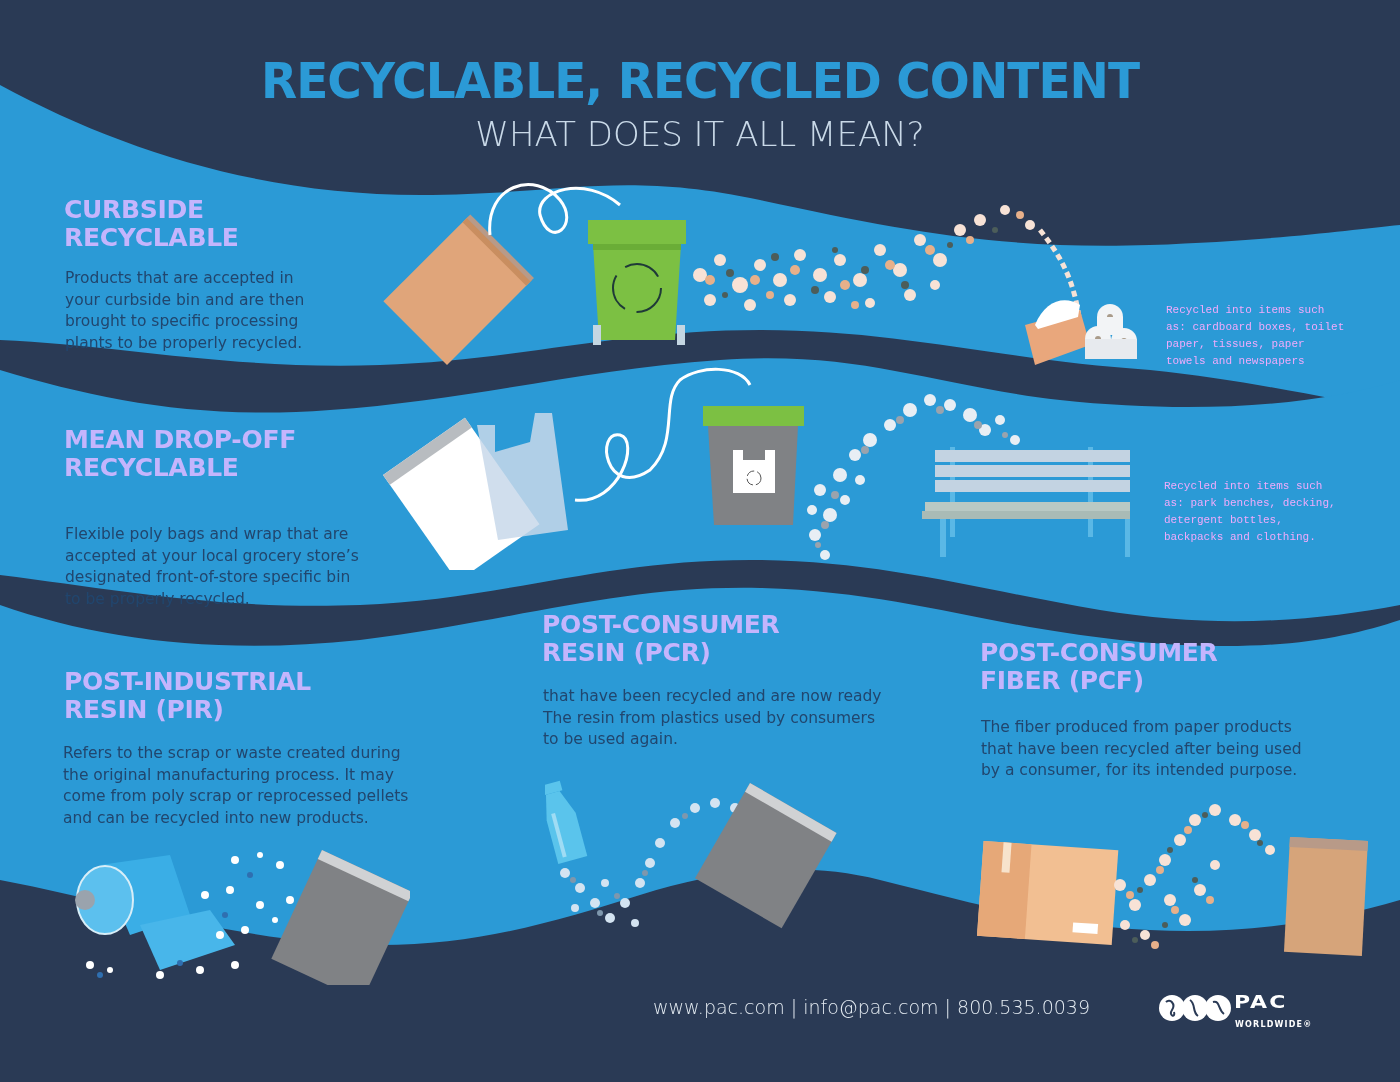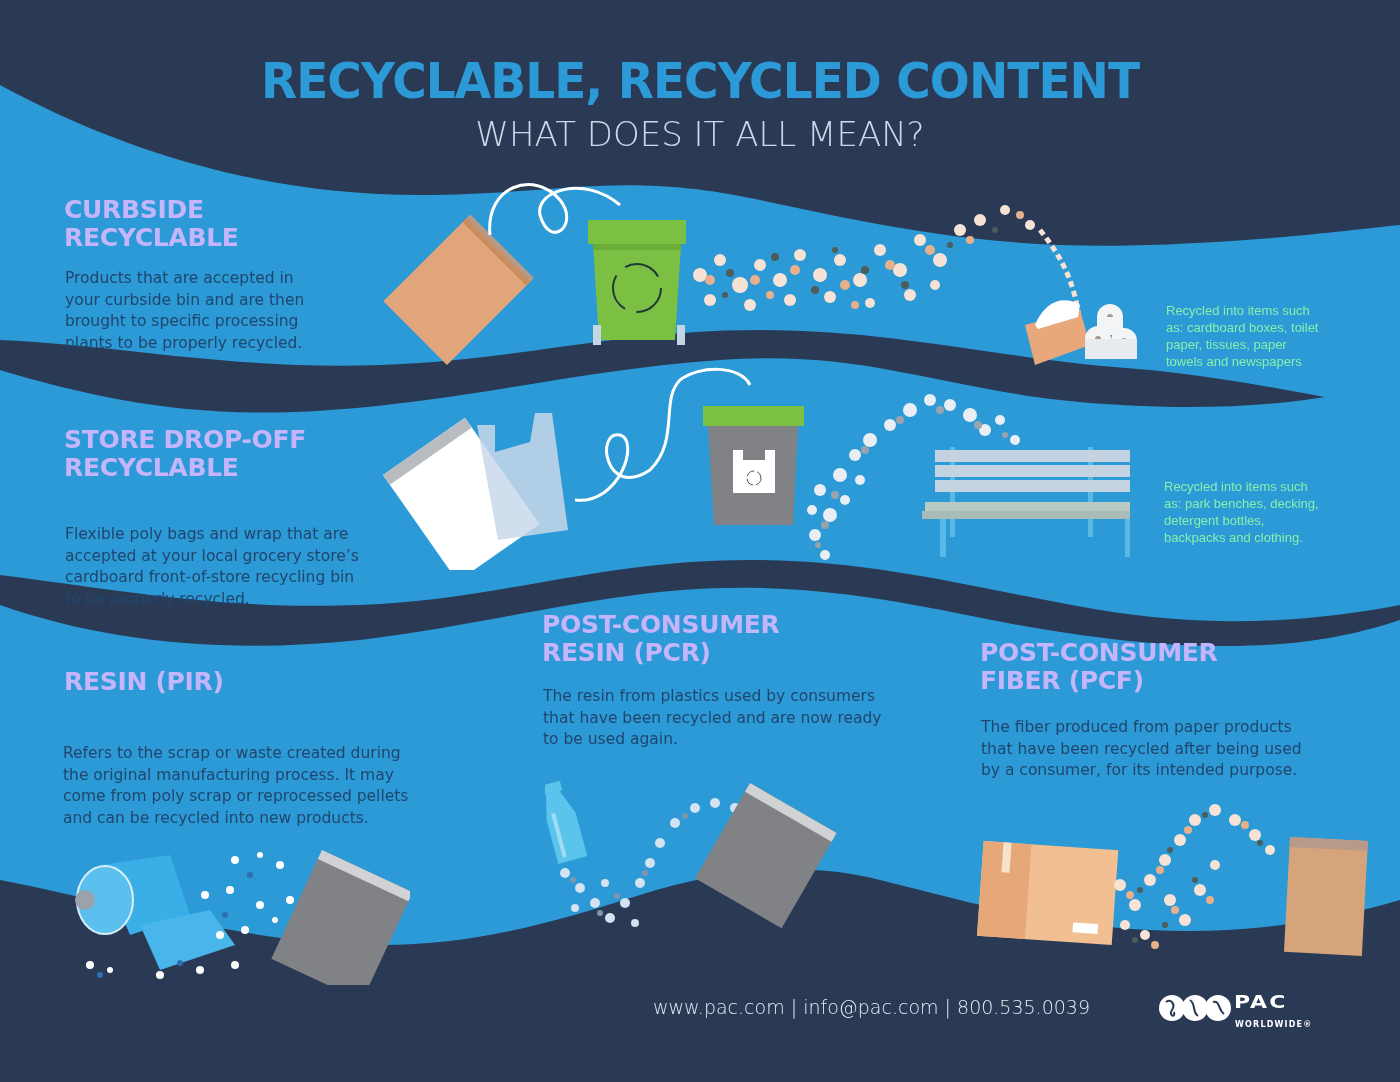--- a/index.html
+++ b/index.html
@@ -20,22 +20,22 @@
     .heading {
       position: absolute; color: #c4b5fd; font-family: "DejaVu Sans", sans-serif;
       font-weight: bold; font-size: 25px; line-height: 28px; letter-spacing: -0.3px;
     }
     .body-text {
       position: absolute; color: #21466e; font-family: "DejaVu Sans", sans-serif;
       font-size: 15.5px; line-height: 21.5px;
     }
     .body-text.justify { text-align: justify; }
     .note {
-      position: absolute; color: #86efac; font-family: Liberation Sans, sans-serif;
-      font-size: 13px; line-height: 17px;
+      position: absolute; color: #f0abfc; font-family: Liberation Mono, monospace;
+      font-size: 11px; line-height: 17px;
     }
     .footer {
       position: absolute; left: 653px; top: 996px; color: #e4ebf2;
       font-family: "DejaVu Sans", sans-serif; font-size: 19px; font-weight: 300;
     }
     .logo { position: absolute; left: 1158px; top: 988px; width: 190px; height: 40px; }
     .logo-text-main {
       position: absolute; left: 76px; top: 1px; color: #fff; font-family: "DejaVu Sans", sans-serif;
       font-weight: bold; font-size: 22px; letter-spacing: 2px; transform: scaleY(0.8);
     }
@@ -164,27 +164,27 @@
       <rect x="77" y="22" width="26" height="18" fill="#f2f4f6"></rect>
       <circle cx="78" cy="44" r="13"></circle>
         <circle cx="78" cy="44" r="3" fill="#a99b8a"></circle>
       <circle cx="104" cy="46" r="13"></circle>
         <circle cx="104" cy="46" r="3" fill="#a99b8a"></circle>
       <rect x="65" y="44" width="52" height="20" fill="#e7eaee"></rect>
     </g>
   </svg>
 
   <div class="heading" style="left:64px; top:426px;">
-    <div>STORE DROP-OFF</div>
+    <div>MEAN DROP-OFF</div>
     <div>RECYCLABLE</div>
   </div>
   <div class="body-text" style="left:65px; top:524px; width:320px;">
     <div>Flexible poly bags and wrap that are</div>
     <div>accepted at your local grocery store’s</div>
-    <div>cardboard front-of-store recycling bin</div>
+    <div>designated front-of-store specific bin</div>
     <div>to be properly recycled.</div>
   </div>
   <div class="note" style="left:1164px; top:478px; width:190px;">
     <div>Recycled into items such</div>
     <div>as: park benches, decking,</div>
     <div>detergent bottles,</div>
     <div>backpacks and clothing.</div>
   </div>
 
   <svg class="ill" style="left:380px; top:360px;" width="450" height="210">
@@ -243,20 +243,21 @@
     <rect x="35" y="5" width="200" height="12" fill="#c3d3e2"></rect>
     <rect x="35" y="20" width="200" height="12" fill="#c3d3e2"></rect>
     <rect x="35" y="35" width="200" height="12" fill="#c3d3e2"></rect>
     <rect x="25" y="57" width="222" height="9" fill="#b9c9c4"></rect>
     <rect x="22" y="66" width="226" height="8" fill="#a9bbb6"></rect>
     <rect x="40" y="74" width="6" height="38" fill="#5ab8e6"></rect>
     <rect x="225" y="74" width="6" height="38" fill="#5ab8e6"></rect>
   </svg>
 
   <div class="heading" style="left:64px; top:668px;">
+    <div>POST-INDUSTRIAL</div>
     <div>RESIN (PIR)</div>
   </div>
   <div class="body-text" style="left:63px; top:743px; width:370px;">
     <div>Refers to the scrap or waste created during</div>
     <div>the original manufacturing process. It may</div>
     <div>come from poly scrap or reprocessed pellets</div>
     <div>and can be recycled into new products.</div>
   </div>
 
   <svg class="ill" style="left:60px; top:835px;" width="350" height="150">
@@ -296,22 +297,22 @@
       <rect x="0" y="0" width="100" height="120" fill="#808285"></rect>
       <rect x="0" y="0" width="100" height="10" fill="#d0d2d4"></rect>
     </g>
   </svg>
 
   <div class="heading" style="left:542px; top:611px;">
     <div>POST-CONSUMER</div>
     <div>RESIN (PCR)</div>
   </div>
   <div class="body-text" style="left:543px; top:686px; width:360px;">
+    <div>that have been recycled and are now ready</div>
     <div>The resin from plastics used by consumers</div>
-    <div>that have been recycled and are now ready</div>
     <div>to be used again.</div>
   </div>
 
   <svg class="ill" style="left:545px; top:778px;" width="320" height="180">
     <g transform="rotate(-15 30 40)">
       <rect x="5" y="0" width="20" height="10" fill="#5ac4ec"></rect>
       <path d="M8,10 L22,10 L32,35 L32,80 L2,80 L2,35 Z" fill="#5ac4ec"></path>
       <rect x="8" y="30" width="4" height="45" fill="#9fdcf4"></rect>
     </g>
     <g fill="#d3e3f1">

